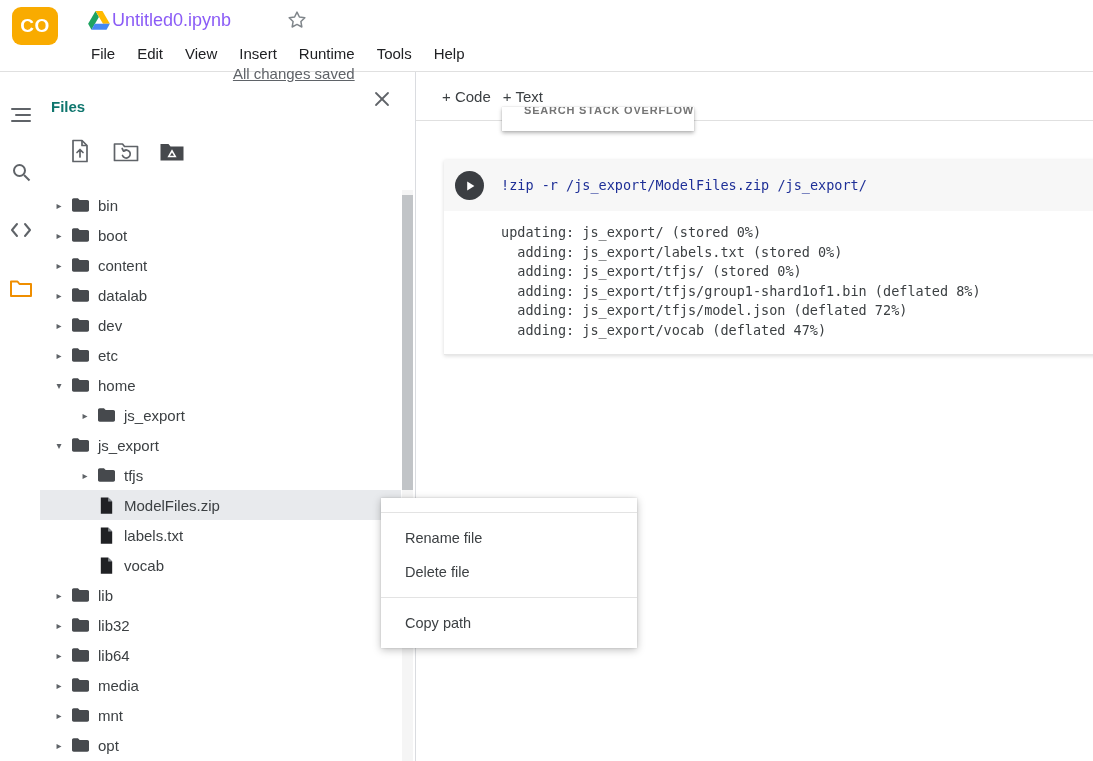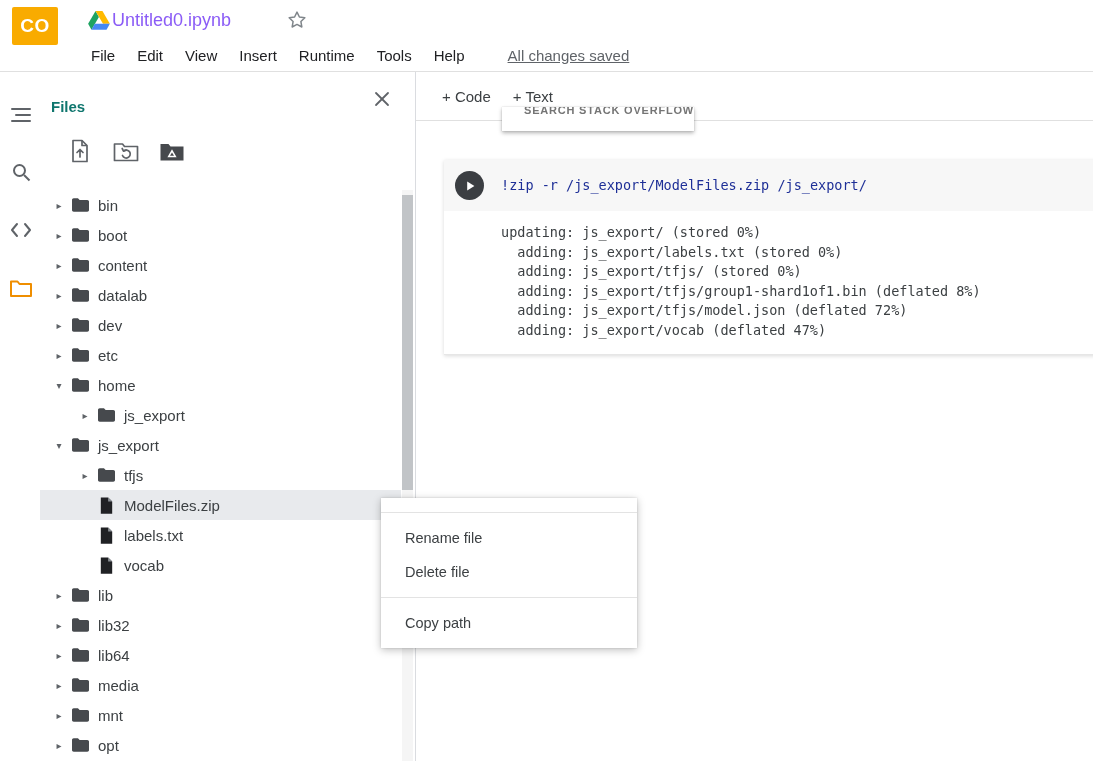--- a/index.html
+++ b/index.html
@@ -1,26 +1,26 @@
 <!DOCTYPE html>
 <html style="--accent: #f9ab00; --selection: #e8eaed; --code-text: #1e2f97; --muted: #5f6368;"><head>
 <meta charset="utf-8">
 <style>
   * { margin:0; padding:0; box-sizing:border-box; }
   html,body { width:1093px; height:761px; background:#fff; font-family:"Liberation Sans", sans-serif; }
   .app { position:relative; width:1093px; height:761px; overflow:hidden; background:#fff; }
 
   
   .header { position:absolute; left:0; top:0; width:100%; height:72px; background:#fff; border-bottom:1px solid #e0e0e0; z-index:3; }
-  .logo { position:absolute; left:12px; top:7px; width:46px; height:38px; background:var(--accent); border-radius:2px;
+  .logo { position:absolute; left:12px; top:7px; width:46px; height:38px; background:var(--accent); border-radius:9px;
           color:#fff; font-weight:700; font-size:19px; display:flex; align-items:center; justify-content:center; letter-spacing:.5px; cursor:pointer; }
   .drive-icon { position:absolute; left:88px; top:11px; }
   .nb-title { position:absolute; left:112px; top:10px; font-size:18px; color:#8b5cf6; cursor:text; }
   .star { position:absolute; left:287px; top:10px; cursor:pointer; }
-  .menu-bar { position:absolute; left:80px; top:42px; height:26px; display:flex; align-items:center; }
+  .menu-bar { position:absolute; left:80px; top:42px; height:26px; display:flex; align-items:center;flex-direction:column; }
   .menus { display:flex; }
   .menu-item { padding:3px 11px; font-size:15px; color:#202124; cursor:pointer; white-space:nowrap; }
   .status { margin-left:32px; font-size:15px; color:var(--muted); text-decoration:underline; cursor:pointer; white-space:nowrap; }
 
   
   .left-rail { position:absolute; left:0; top:72px; width:40px; bottom:0; background:#fff; }
   .rail-icon { position:absolute; left:9px; width:24px; height:24px; cursor:pointer; display:flex; align-items:center; justify-content:center; }
 
   
   .files-panel { position:absolute; left:40px; top:72px; width:375px; bottom:0; background:#fff; }
@@ -34,21 +34,21 @@
   .tree-row.selected { background:var(--selection); }
   .tree-arrow { width:18px; flex:none; text-align:center; font-size:10px; color:#5f6368; }
   .tree-icon { width:24px; flex:none; display:flex; justify-content:center; margin-right:6px; }
   .tree-label { font-size:15px; color:#3c4043; white-space:nowrap; }
 
   .scrollbar-track { position:absolute; right:2px; top:118px; bottom:0; width:11px; background:#f5f5f5; }
   .scrollbar-thumb { position:absolute; left:0; top:5px; width:11px; height:295px; background:#c1c4c7; cursor:grab; }
 
   
   .notebook { position:absolute; left:415px; top:72px; right:0; bottom:0; border-left:1px solid #dadce0; background:#fff; overflow:hidden; }
-  .nb-toolbar { position:absolute; left:0; right:0; top:0; height:49px; border-bottom:1px solid #e0e0e0; display:flex; align-items:center; padding-left:26px; gap:22px; background:#fff; }
+  .nb-toolbar { position:absolute; left:0; right:0; top:0; height:49px; border-bottom:1px solid #e0e0e0; display:flex; align-items:center; padding-left:26px; gap:12px; background:#fff; }
   .nb-btn { font-size:15px; color:#3c4043; cursor:pointer; white-space:nowrap; }
 
   .search-overlay { position:absolute; left:86px; top:35px; width:192px; height:24px; background:#fff; z-index:2; overflow:hidden;
                     box-shadow:0 2px 4px rgba(0,0,0,.3), 0 0 1px rgba(0,0,0,.2); cursor:pointer; }
   .search-overlay span { display:block; margin-top:-7px; line-height:20px; text-align:right; font-size:11px; letter-spacing:.8px;
                          color:#757575; font-weight:700; white-space:nowrap; }
 
   .cell { position:absolute; left:28px; top:88px; width:680px; box-shadow:0 1px 4px rgba(0,0,0,.15); background:#fff; }
   .code-area { position:relative; height:51px; background:#f7f7f7; }
   .run-button { position:absolute; left:11px; top:11px; width:29px; height:29px; border-radius:50%; background:#3b3e42;

